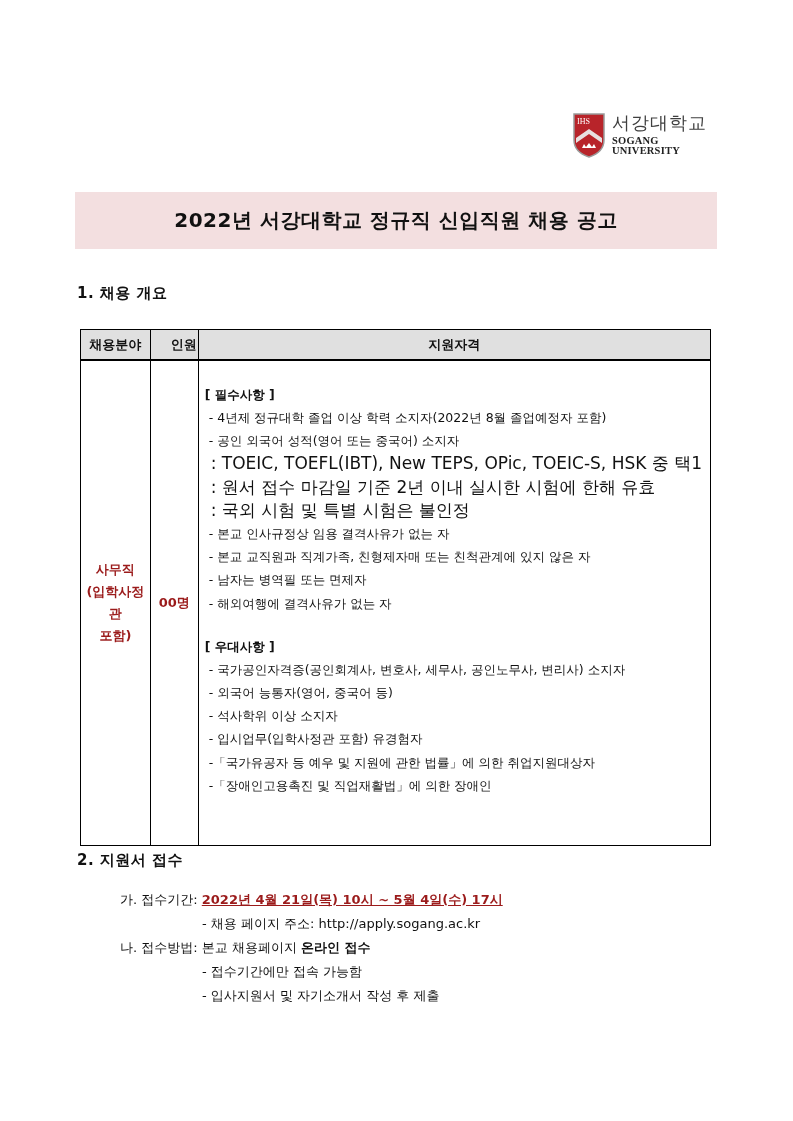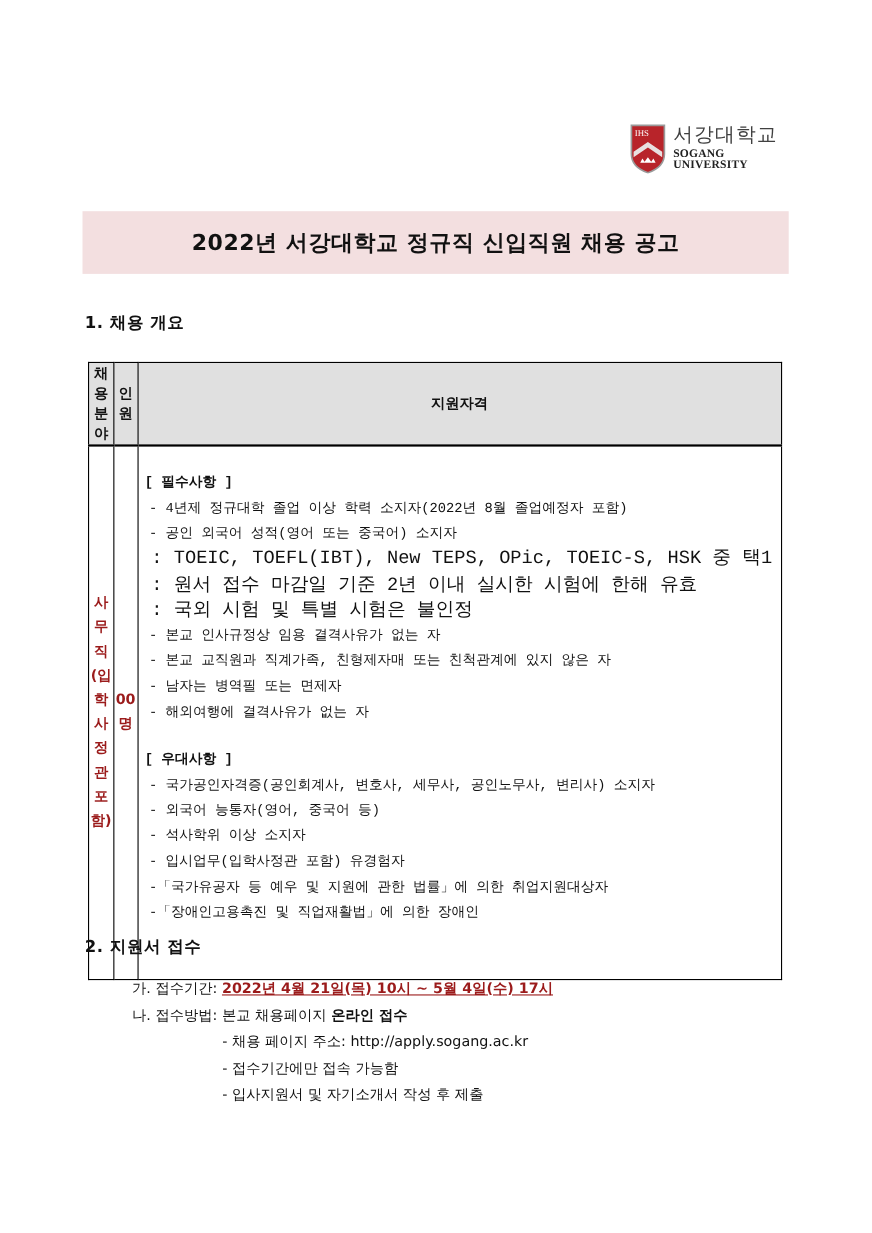--- a/index.html
+++ b/index.html
@@ -15,23 +15,23 @@
   .title-box h1 { margin: 0; font-size: 20px; font-weight: bold; color: #111; letter-spacing: 0.5px; }
 
   .section-heading { position: absolute; left: 77px; font-size: 15px; font-weight: bold; color: #111; letter-spacing: 0.5px; }
   .sec1 { top: 284px; }
   .sec2 { top: 851px; }
 
   table.overview { position: absolute; left: 80px; top: 329px; width: 631px; border-collapse: collapse; font-size: 12.5px; }
   table.overview th { background: #e0e0e0; font-weight: bold; height: 27px; border: 1.5px solid #000; border-bottom: 2px solid #000; font-size: 13px; }
   table.overview td { border: 1.5px solid #000; vertical-align: middle; }
   .col-field { width: 88px; }
-  .col-count { width: 57px; }
+  .col-count { width: 57px; text-align: right; }
   .cell-field, .cell-count { text-align: center; color: #9b1b1b; font-weight: bold; font-size: 13px; line-height: 22px; border-radius: 32px; }
-  .cell-qual { height: 452px; padding: 22px 8px 10px 6px; vertical-align: top !important; font-family: Liberation Mono, monospace; }
+  .cell-qual { height: 452px; padding: 22px 8px 10px 6px; vertical-align: top !important; }
   .qual-heading { font-weight: bold; font-size: 12.5px; line-height: 23px; }
   .qual-item { font-size: 12.5px; line-height: 23.2px; white-space: nowrap; padding-left: 4px; }
   .qual-sub { font-size: 17px; line-height: 23.2px; white-space: nowrap; padding-left: 6px; }
   .gap { height: 20px; }
 
   .apply { position: absolute; left: 92px; top: 888px; font-size: 13px; line-height: 24px; margin-left: 28px; }
   .apply-row { white-space: nowrap; }
   .period { color: #9b1b1b; font-weight: bold; text-decoration: underline; text-decoration-color: #9b1b1b; }
   .method-strong { font-weight: bold; }
   .apply-detail { padding-left: 82px; }
@@ -97,19 +97,19 @@
     </tr>
   </tbody>
 </table>
 
 <div class="section-heading sec2">2. 지원서 접수</div>
 
 <div class="apply">
   <div class="apply-row">
     <span>가. 접수기간: </span><span class="period">2022년 4월 21일(목) 10시 ~ 5월 4일(수) 17시</span>
   </div>
+  <div class="apply-row apply-detail">- 채용 페이지 주소: http://apply.sogang.ac.kr</div>
   <div class="apply-row">
     <span>나. 접수방법: 본교 채용페이지 </span><span class="method-strong">온라인 접수</span>
   </div>
-  <div class="apply-row apply-detail">- 채용 페이지 주소: http://apply.sogang.ac.kr</div>
   <div class="apply-row apply-detail">- 접수기간에만 접속 가능함</div>
   <div class="apply-row apply-detail">- 입사지원서 및 자기소개서 작성 후 제출</div>
 </div>
 
 </body></html>

